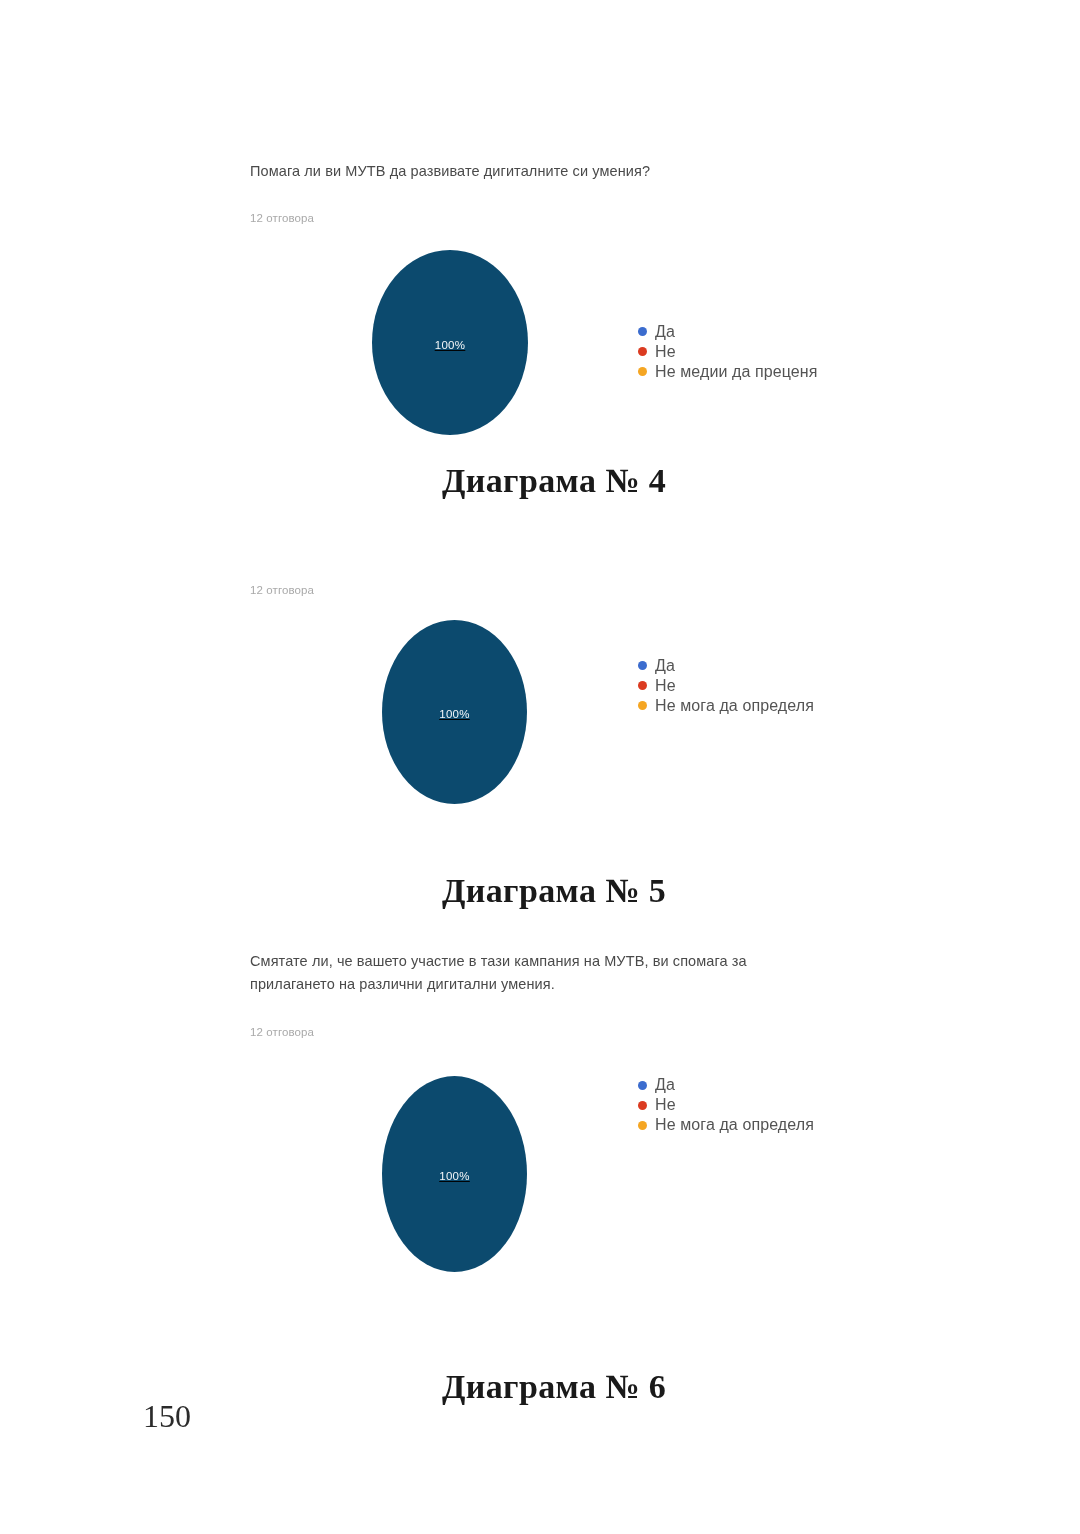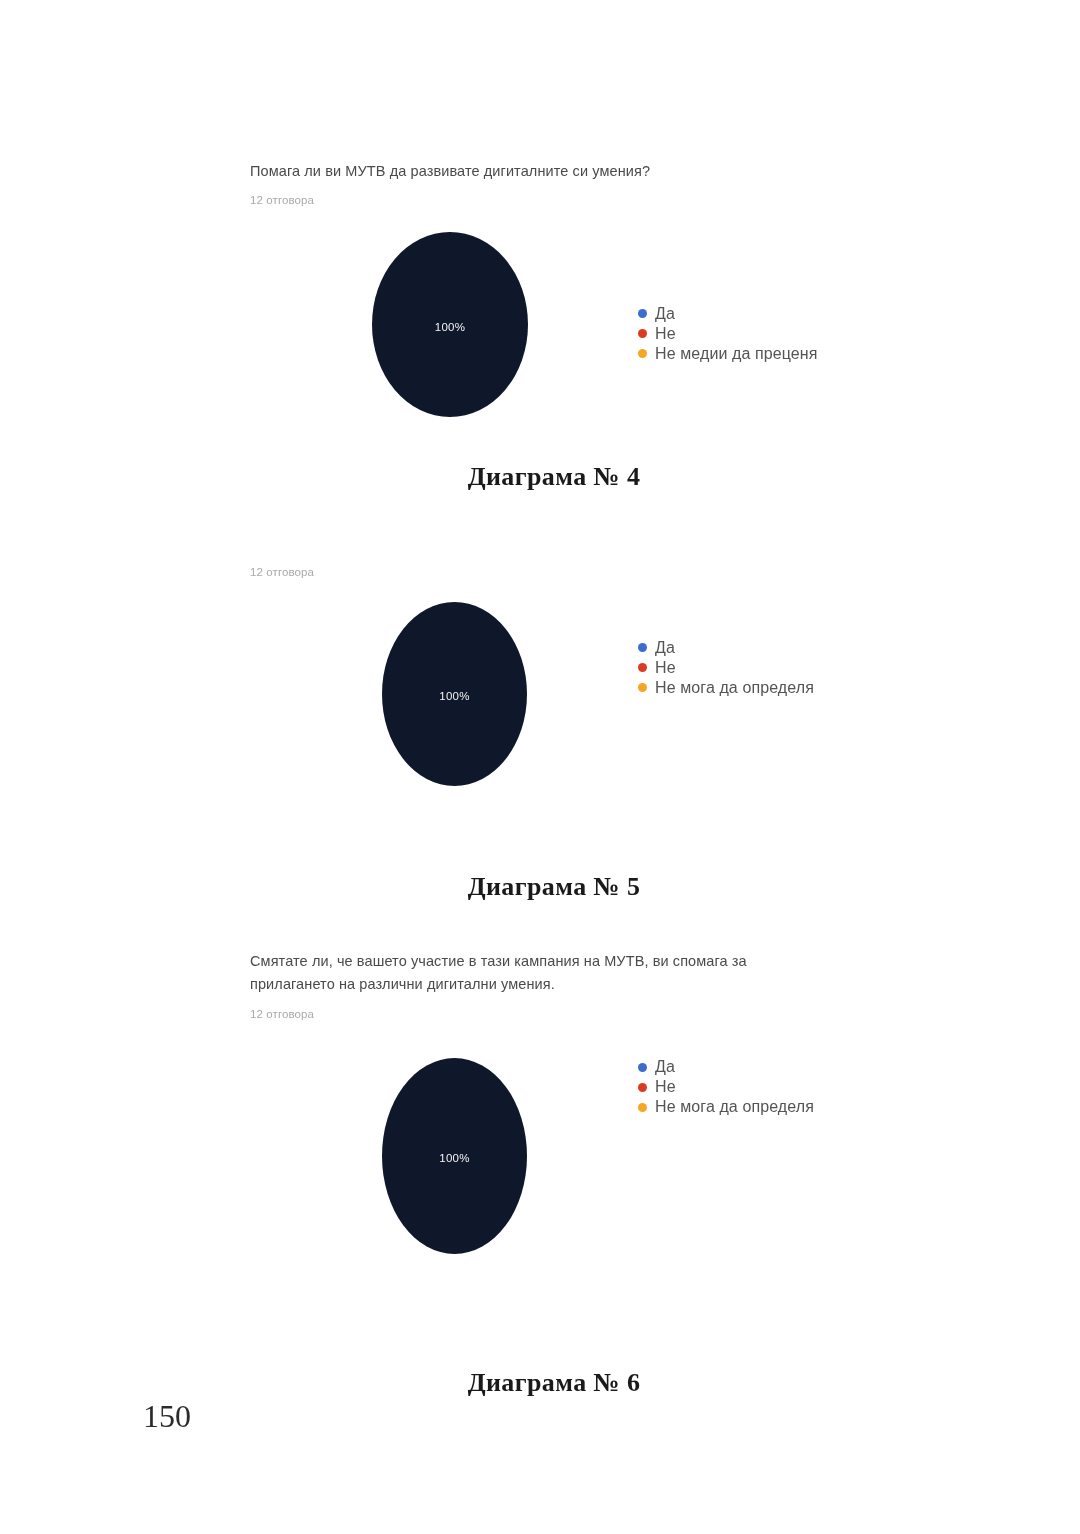--- a/index.html
+++ b/index.html
@@ -43,38 +43,39 @@
     line-height: 1.62;
     color: #4a4a4a;
     letter-spacing: .1px;
     margin: 0;
     -webkit-font-smoothing: antialiased;
   }
   .q-count {
     font-family: "Liberation Sans", sans-serif;
     font-size: 11.5px;
     color: #a9a9a9;
-    margin: 11px 0 0 0;
+    margin: 29px 0 0 0;
     letter-spacing: .1px;
   }
 
   .chart-area {
     position: relative;
     height: 215px;
     margin-top: 16px;
   }
 
   
   .pie {
     position: absolute;
     border-radius: 50%;
-    background: #0f172a;
+    background: #0c4a6e;
     display: flex;
     align-items: center;
     justify-content: center;
+    text-decoration: underline;
   }
   .pie-label {
     font-family: "Liberation Sans", sans-serif;
     font-size: 11.5px;
     color: #ffffff;
     letter-spacing: .3px;
     opacity: .95;
     transform: translateY(2px);
   }
 
@@ -99,21 +100,21 @@
     font-family: "Liberation Sans", sans-serif;
     font-size: 16px;
     color: #545454;
     white-space: nowrap;
     letter-spacing: .1px;
   }
 
   .caption {
     font-family: "Liberation Serif", serif;
     font-weight: bold;
-    font-size: 26px;
+    font-size: 34px;
     color: #1a1a1a;
     text-align: center;
     letter-spacing: .4px;
     width: 1080px;
     position: absolute;
     left: 0;
     padding-left: 28px;
   }
 
   .page-number {

